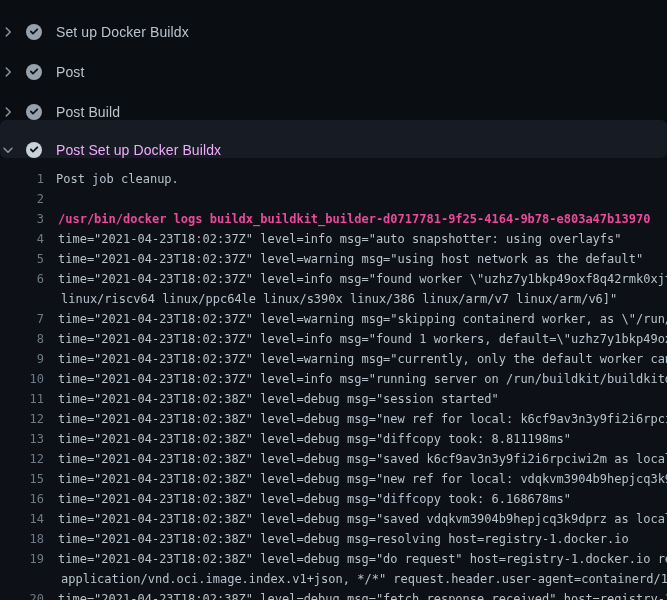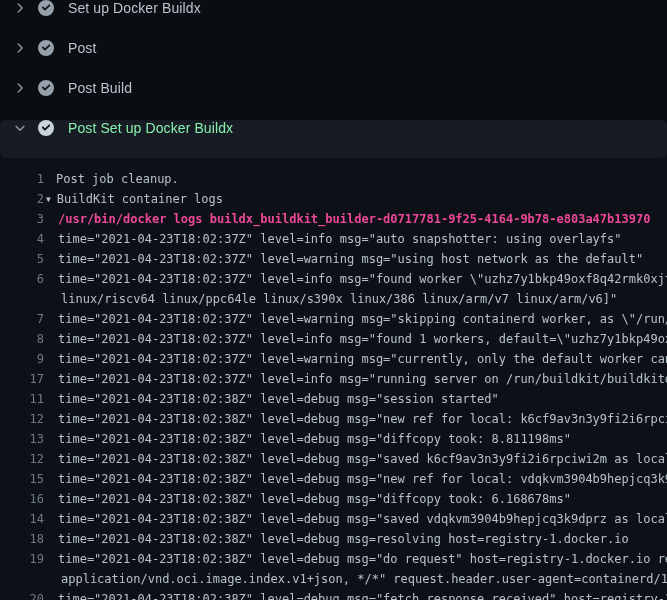--- a/index.html
+++ b/index.html
@@ -4,32 +4,32 @@
 <style>
   html,body{margin:0;padding:0;}
   body{
     width:667px;height:600px;overflow:hidden;
     background:#0d1117;
     font-family:"Liberation Sans","DejaVu Sans",sans-serif;
   }
   
   .steps{background:#0a0d12;}
   .step-row{
-    height:40px;display:flex;align-items:flex-start;
-    padding-left:12px;box-sizing:border-box;cursor:pointer;
+    height:40px;display:flex;align-items:flex-end;
+    box-sizing:border-box;cursor:pointer;
   }
   .step-row.expanded{
     height:38px;background:#171c24;border-radius:6px;
   }
   .chev{width:16px;height:16px;flex:none;display:flex;align-items:center;justify-content:center;}
   .status{width:16px;height:16px;flex:none;margin-left:10px;}
   .step-label{
     margin-left:14px;font-size:14px;color:#bac4ce;letter-spacing:.1px;
   }
-  .step-row.expanded .step-label{color:#86efac;}
+  .step-row.expanded .step-label{color:#f0abfc;}
   
   .log{
     background:#0d1117;height:442px;box-sizing:border-box;
     padding-top:11px;overflow:hidden;
     font-family:"DejaVu Sans Mono","Liberation Mono",monospace;
     font-size:12px;line-height:20px;
   }
   .log-line{display:flex;height:20px;white-space:pre;}
   .ln{
     flex:none;width:44px;text-align:right;color:#6e7a87;
@@ -103,21 +103,20 @@
   </div>
 </div>
 <div class="log">
   <div class="log-line t-base">
     <span class="ln">1</span>
     <span class="txt">Post job cleanup.</span>
   </div>
 
   <div class="log-line t-group">
     <span class="ln">2</span>
-    <span class="txt"><span class="tri">▼</span>BuildKit container logs</span>
   </div>
 
   <div class="log-line t-command">
     <span class="ln">3</span>
     <span class="txt">/usr/bin/docker logs buildx_buildkit_builder-d0717781-9f25-4164-9b78-e803a47b13970</span>
   </div>
 
   <div class="log-line t-content">
     <span class="ln">4</span>
     <span class="txt">time="2021-04-23T18:02:37Z" level=info msg="auto snapshotter: using overlayfs"</span>
@@ -147,21 +146,21 @@
     <span class="ln">8</span>
     <span class="txt">time="2021-04-23T18:02:37Z" level=info msg="found 1 workers, default=\"uzhz7y1bkp49ox</span>
   </div>
 
   <div class="log-line t-content">
     <span class="ln">9</span>
     <span class="txt">time="2021-04-23T18:02:37Z" level=warning msg="currently, only the default worker can</span>
   </div>
 
   <div class="log-line t-content">
-    <span class="ln">17</span>
+    <span class="ln">10</span>
     <span class="txt">time="2021-04-23T18:02:37Z" level=info msg="running server on /run/buildkit/buildkitd</span>
   </div>
 
   <div class="log-line t-content">
     <span class="ln">11</span>
     <span class="txt">time="2021-04-23T18:02:38Z" level=debug msg="session started"</span>
   </div>
 
   <div class="log-line t-content">
     <span class="ln">12</span>

